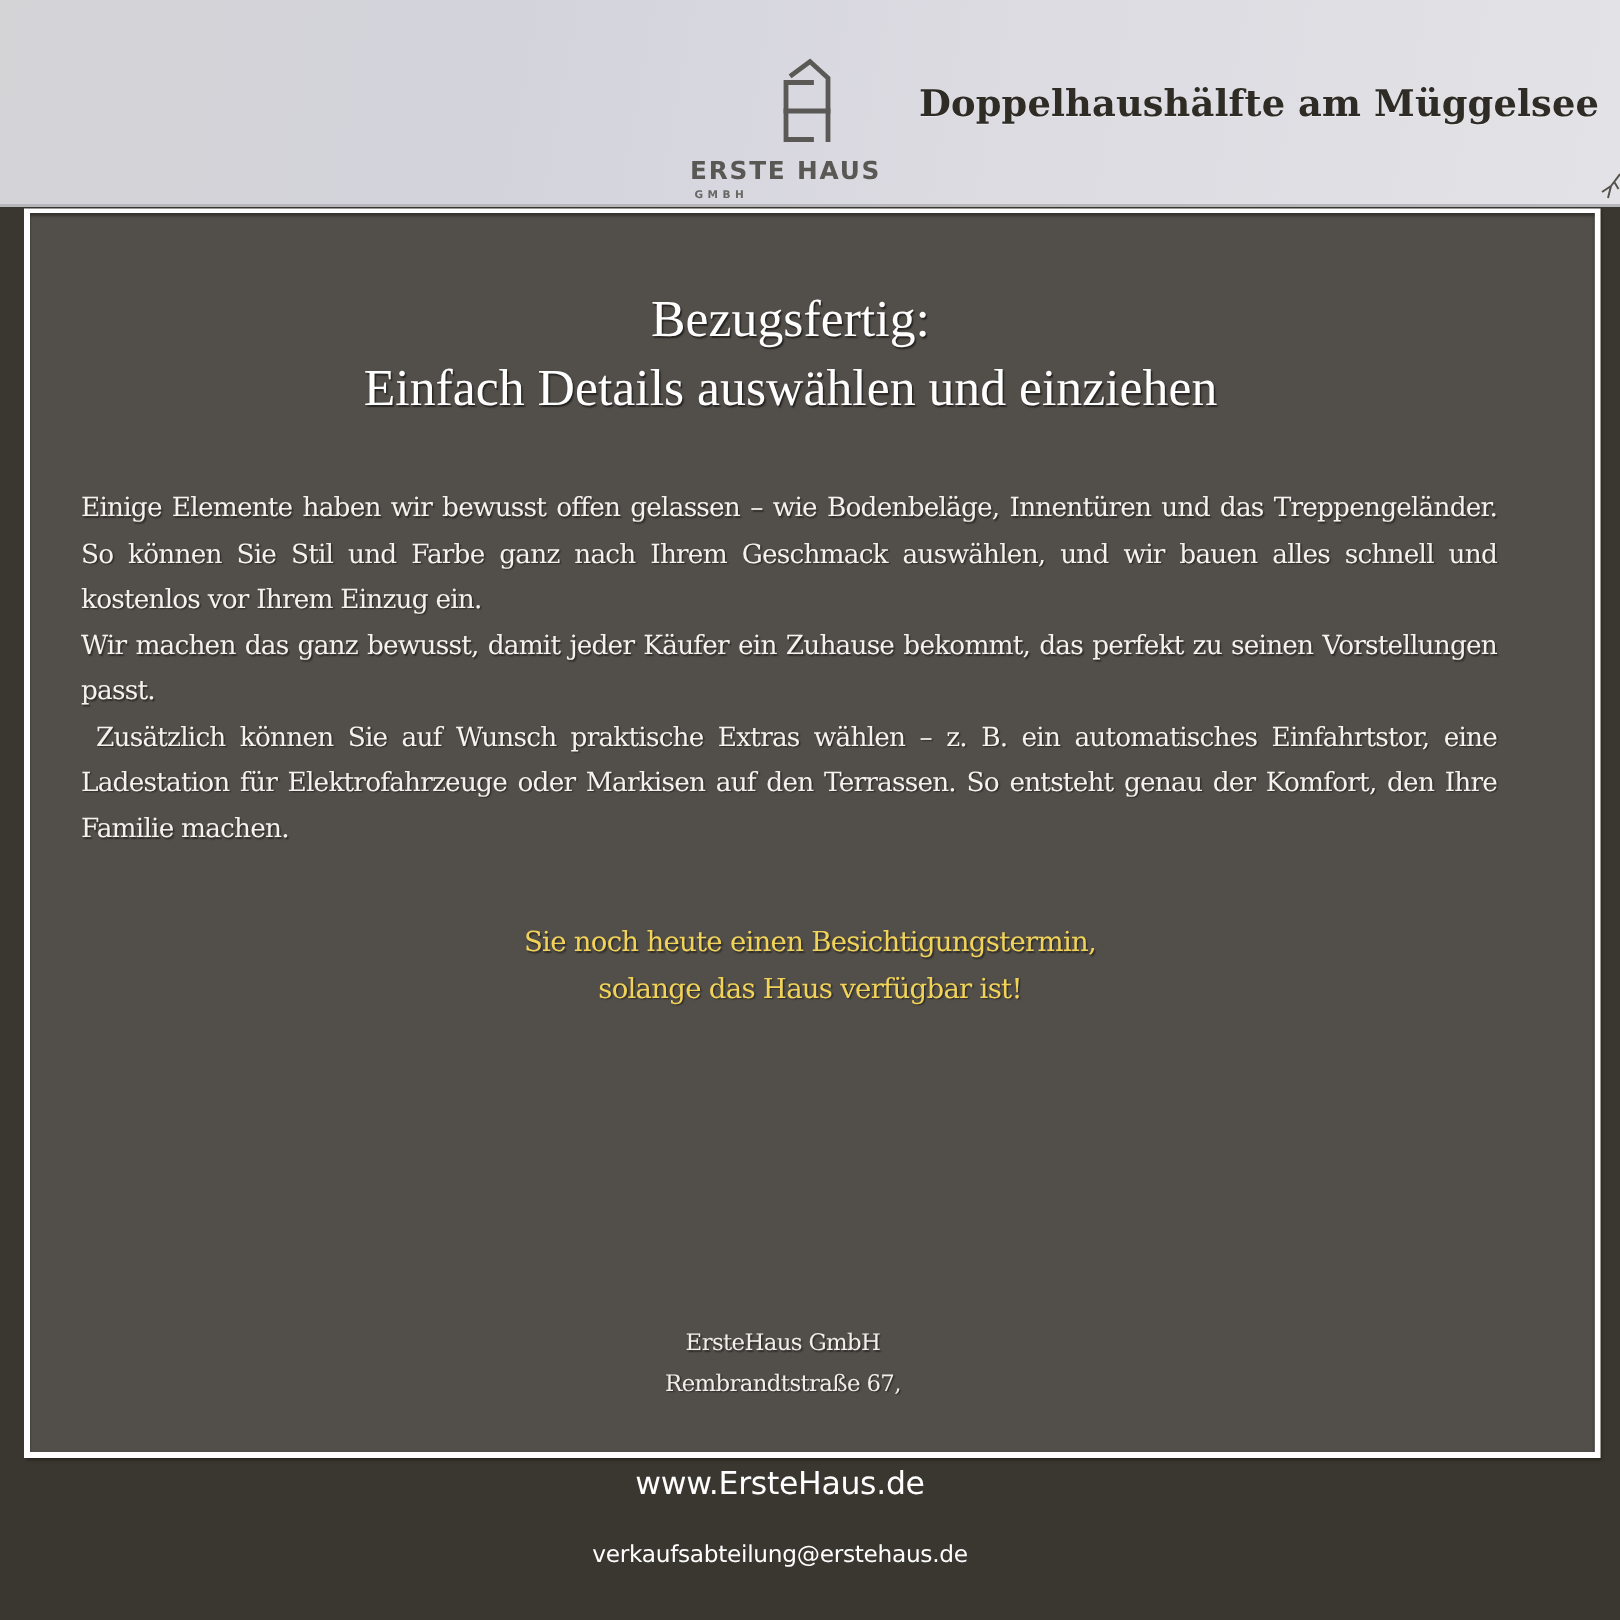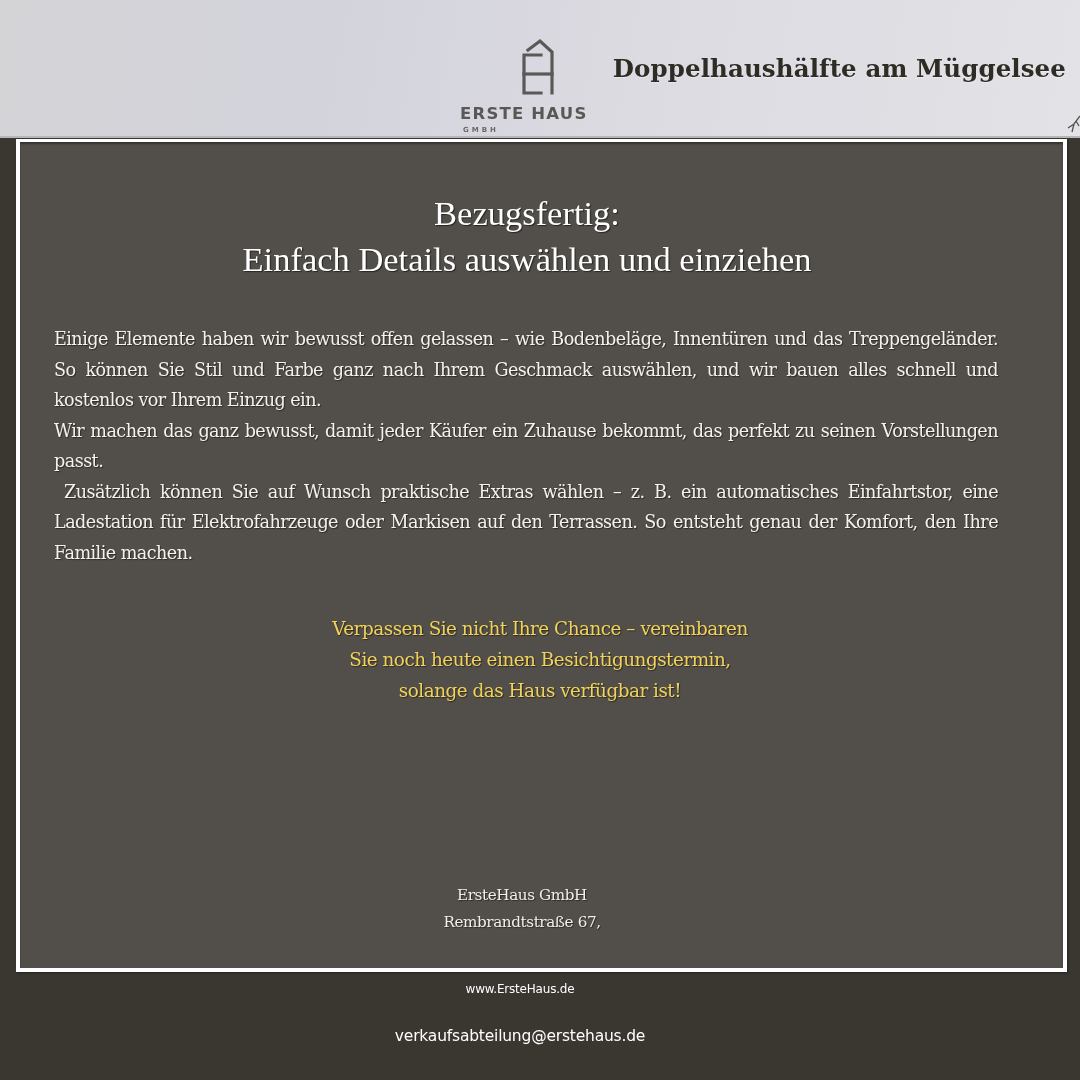--- a/index.html
+++ b/index.html
@@ -81,21 +81,21 @@
       text-align: center; color: #f1efeb;
       font-family: "DejaVu Serif", "Liberation Serif", serif;
       font-size: 15.2px; line-height: 26.5px; letter-spacing: -0.4px;
       text-shadow: 1px 1px 1px rgba(0,0,0,0.45);
     }
     .footer-links {
       position: absolute; left: 0; top: 975px; width: 1040px;
       text-align: center; color: #ffffff;
       font-family: "DejaVu Sans", "Liberation Sans", sans-serif;
     }
-    .footer-links .website { display: block; font-size: 12px; line-height: 28px; letter-spacing: -0.2px; }
+    .footer-links .website { display: block; font-size: 21px; line-height: 28px; letter-spacing: -0.2px; }
     .footer-links .email { display: block; margin-top: 20px; font-size: 15.5px; line-height: 26px; letter-spacing: -0.2px; }
   </style>
 </head>
 <body>
 
 <div class="top-band"></div>
 
 <div class="listing-title">Doppelhaushälfte am Müggelsee</div>
 
 <div class="logo">
@@ -124,21 +124,20 @@
   <div>Einfach Details auswählen und einziehen</div>
 </div>
 
 <div class="body-text">
   <p>Einige Elemente haben wir bewusst offen gelassen – wie Bodenbeläge, Innentüren und das Treppengeländer. So können Sie Stil und Farbe ganz nach Ihrem Geschmack auswählen, und wir bauen alles schnell und kostenlos vor Ihrem Einzug ein.</p>
   <p>Wir machen das ganz bewusst, damit jeder Käufer ein Zuhause bekommt, das perfekt zu seinen Vorstellungen passt.</p>
   <p class="indent">Zusätzlich können Sie auf Wunsch praktische Extras wählen – z. B. ein automatisches Einfahrtstor, eine Ladestation für Elektrofahrzeuge oder Markisen auf den Terrassen. So entsteht genau der Komfort, den Ihre Familie machen.</p>
 </div>
 
 <div class="cta">
-  <div>Verpassen Sie nicht Ihre Chance – vereinbaren</div>
   <div>Sie noch heute einen Besichtigungstermin,</div>
   <div>solange das Haus verfügbar ist!</div>
 </div>
 
 <div class="address">
   <div>ErsteHaus GmbH</div>
   <div>Rembrandtstraße 67,</div>
 </div>
 
 <div class="footer-links">

